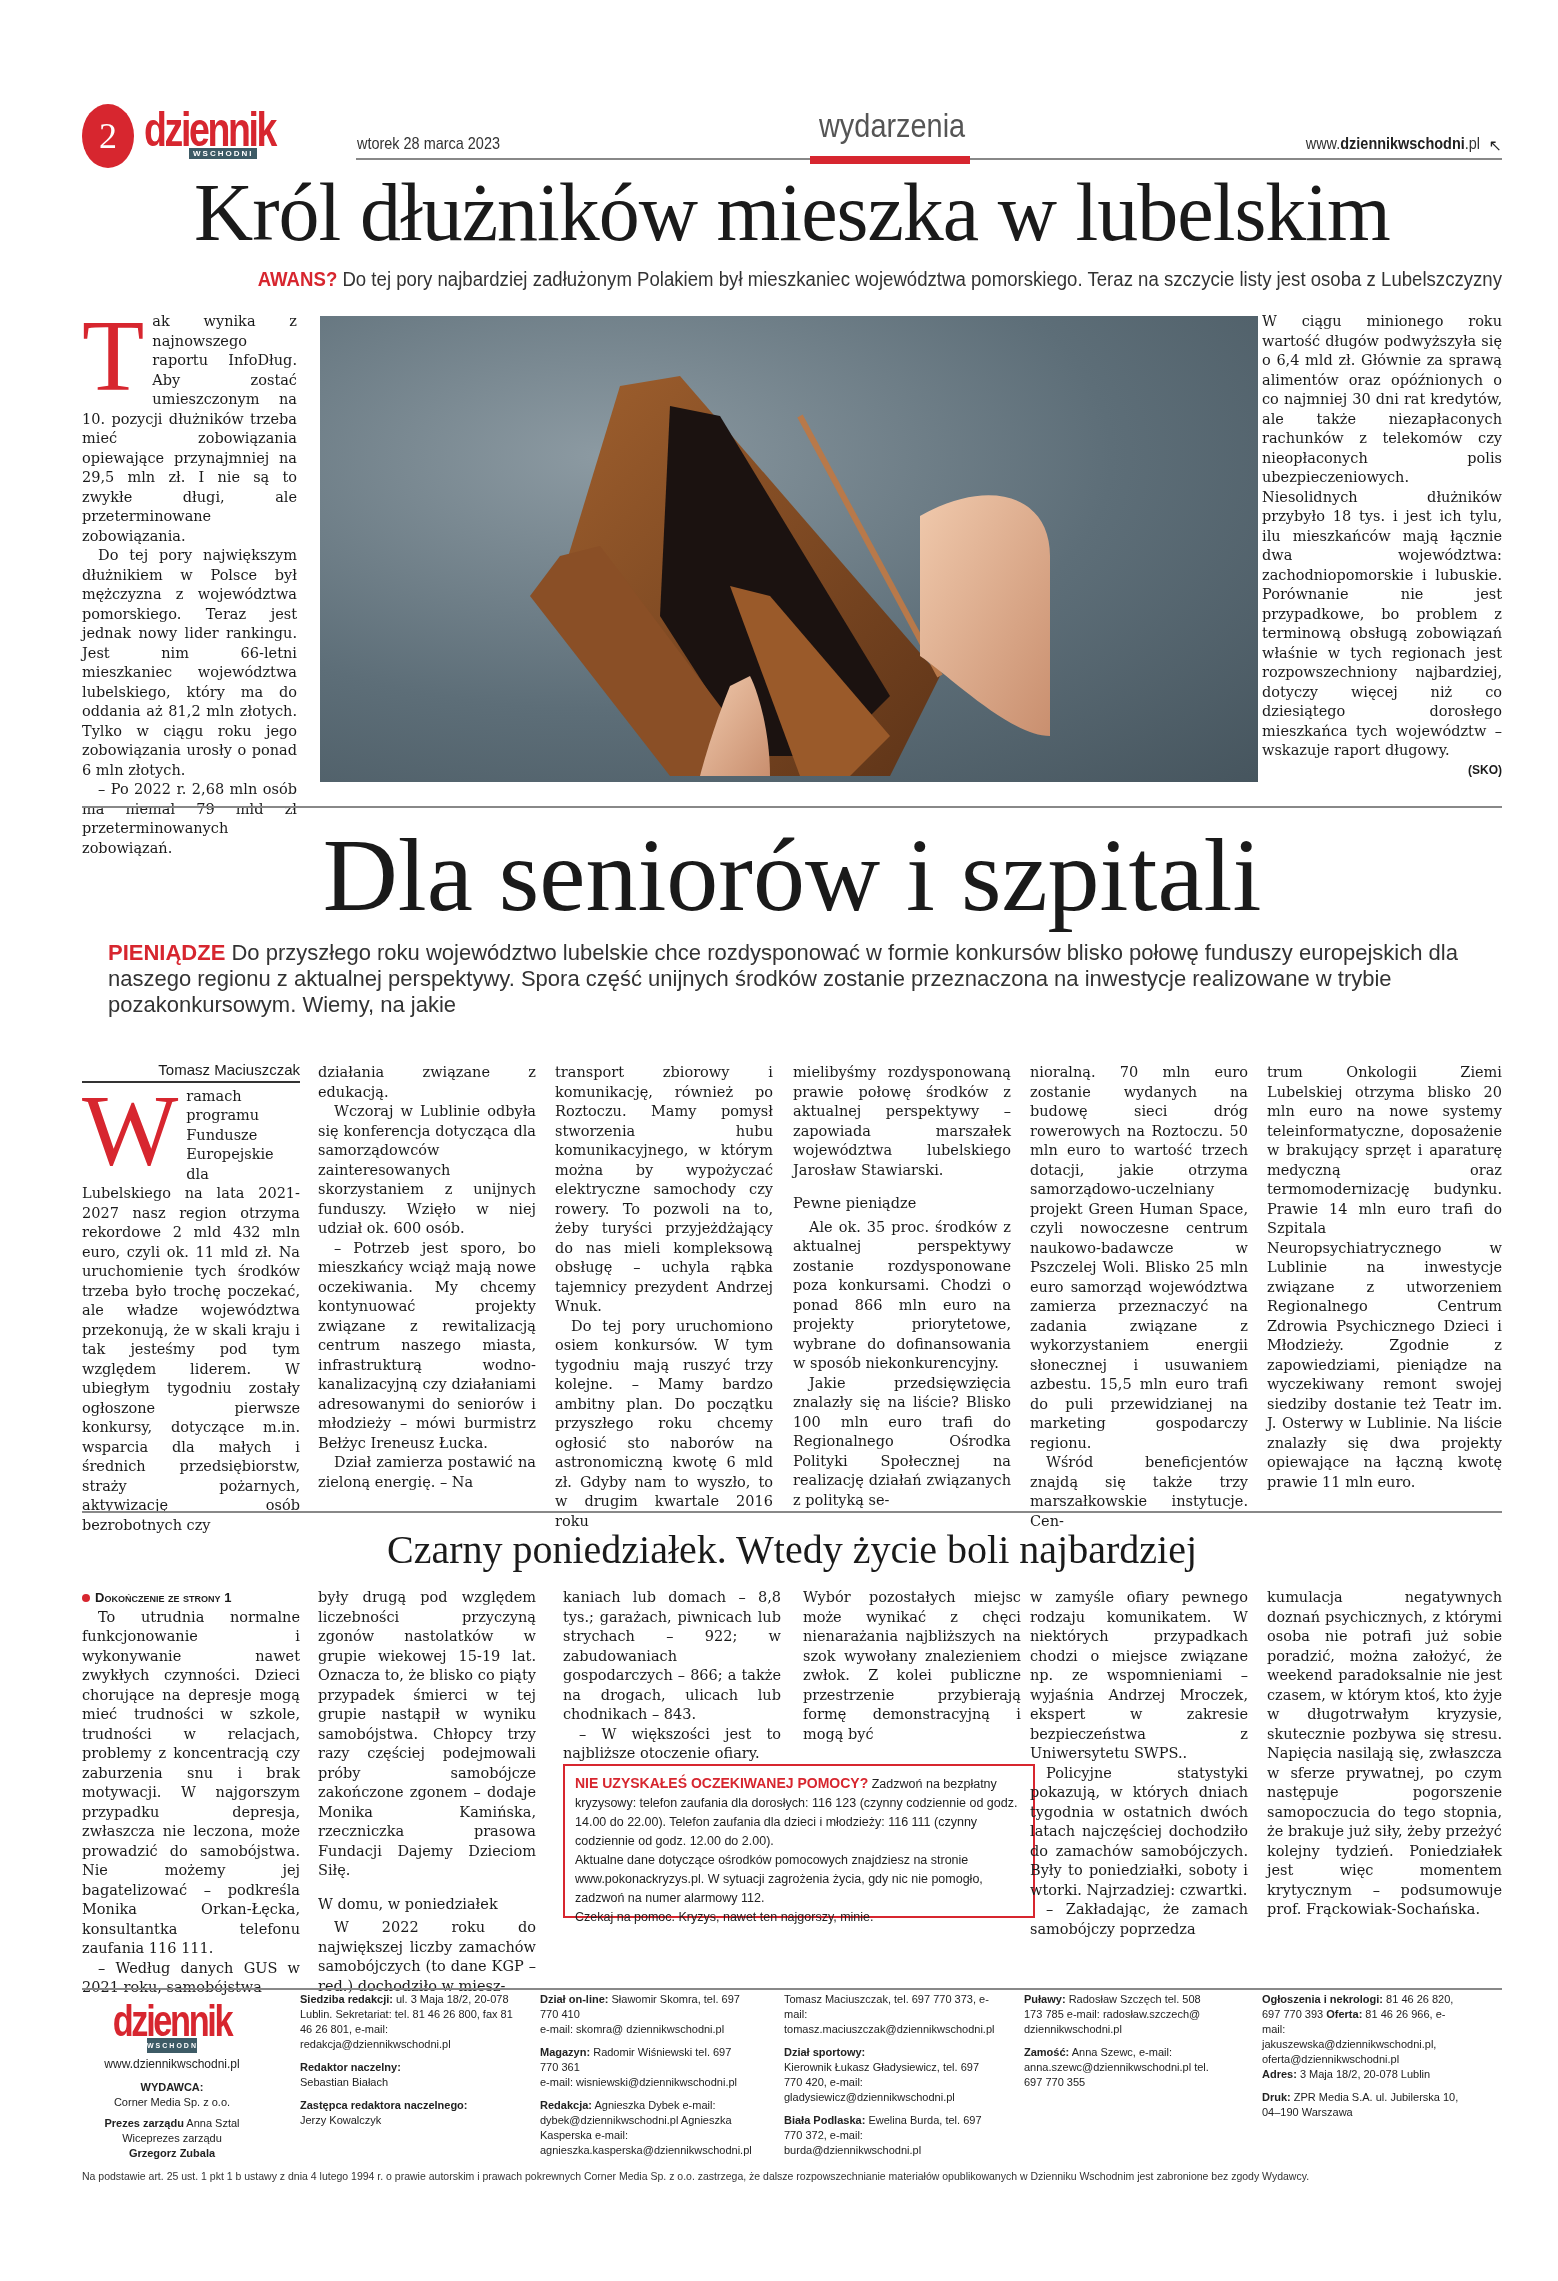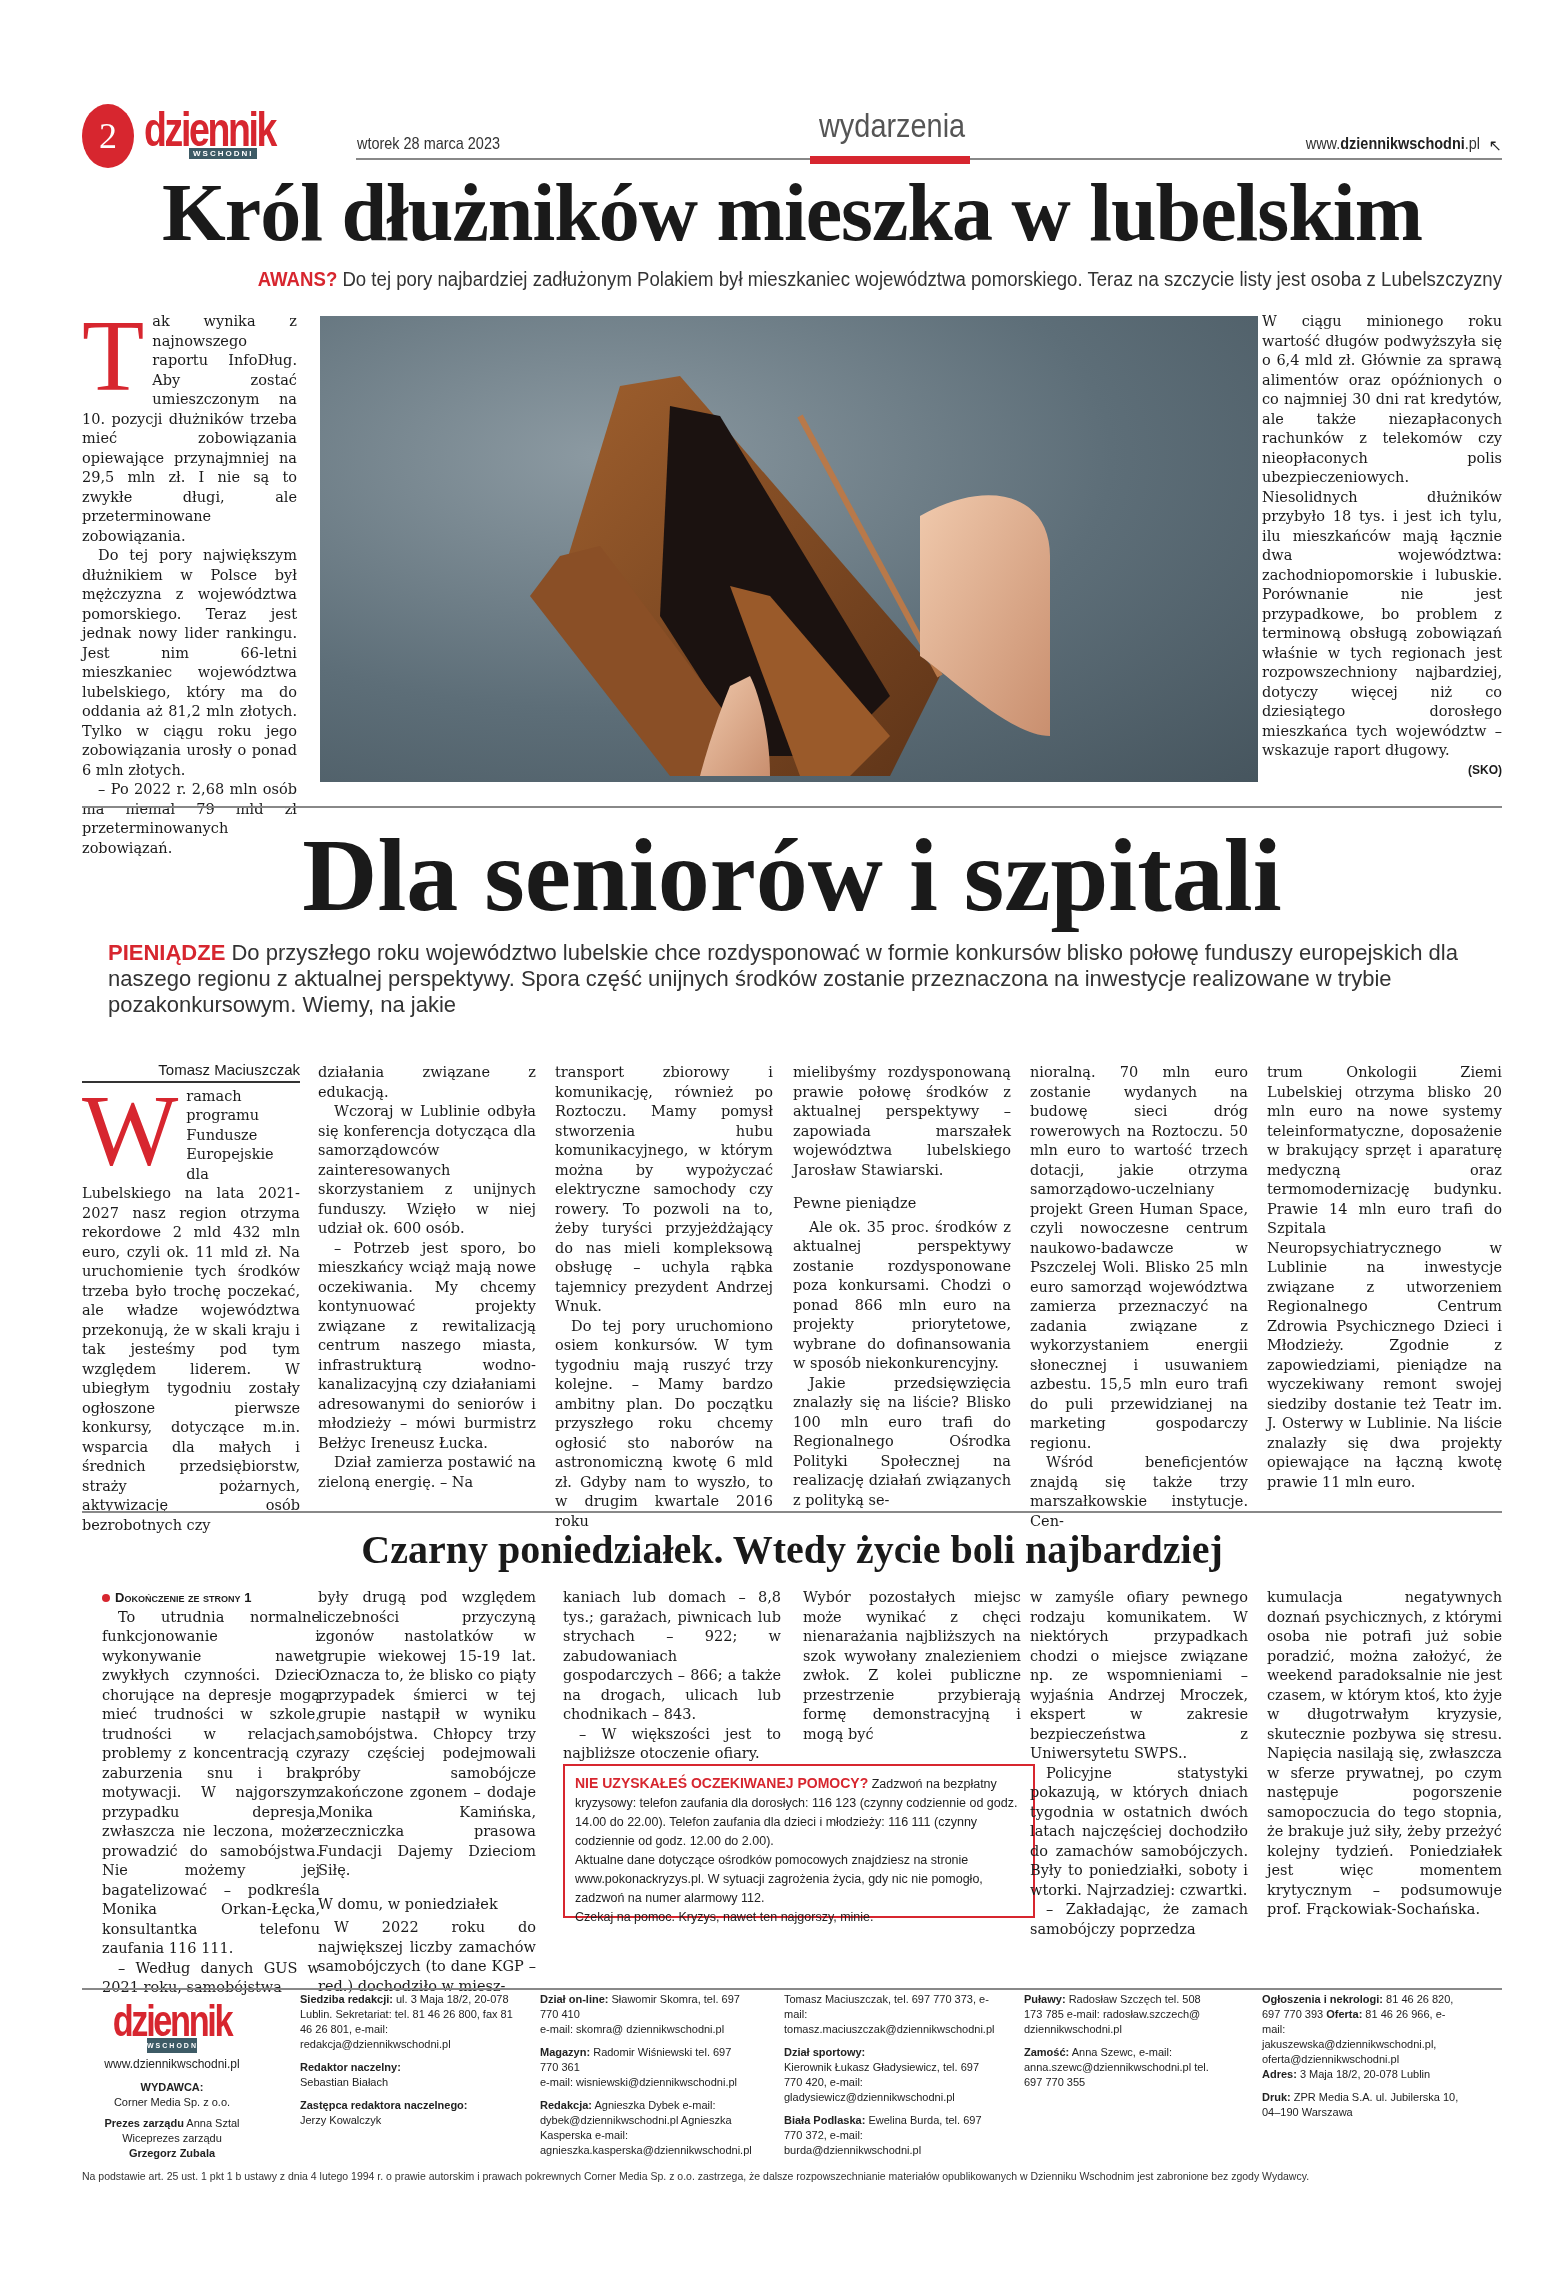--- a/index.html
+++ b/index.html
@@ -12,21 +12,21 @@
   .logo{position:absolute;left:62px;top:2px;font-family:"Liberation Sans",sans-serif;font-weight:bold;font-size:48px;letter-spacing:-3px;color:#d7262f;transform:scaleX(0.78);transform-origin:left;line-height:56px;}
   .logo-sub{position:absolute;left:107px;top:48px;background:#3d5b66;color:#fff;font-size:8px;letter-spacing:2px;padding:1px 4px;font-family:"Liberation Sans",sans-serif;font-weight:bold;}
   .date{position:absolute;left:275px;top:34px;font-size:17px;color:#333;transform:scaleX(0.85);transform-origin:left;}
   .mast-rule{position:absolute;left:274px;right:0;top:58px;height:2px;background:#888;}
   .section{position:absolute;left:737px;top:6px;font-size:34px;color:#555;transform:scaleX(0.85);transform-origin:left;}
   .section-bar{position:absolute;left:728px;top:56px;width:160px;height:8px;background:#d7262f;}
   .site{position:absolute;right:18px;top:34px;font-size:17px;color:#333;transform:scaleX(0.85);transform-origin:right;}
   .site b{color:#222;}
   .cursor-icon{position:absolute;right:0;top:36px;font-size:16px;color:#222;}
 
-  h1,h2,h3{margin:0;font-weight:bold;}
+  h1,h2,h3{margin:0;font-weight:normal;}
   .head1{position:absolute;left:82px;top:168px;width:1420px;text-align:center;font-family:"Liberation Serif",serif;font-size:82px;line-height:90px;letter-spacing:-1px;}
   .lead1{position:absolute;left:82px;top:268px;width:1420px;text-align:right;font-size:20px;color:#333;transform:scaleX(0.93);transform-origin:right;white-space:nowrap;}
   .kicker{color:#d7262f;font-weight:bold;}
 
   .col{position:absolute;font-family:"DejaVu Serif",serif;font-size:14.5px;line-height:19.5px;text-align:justify;hyphens:manual;}
   .col p{margin:0;text-indent:16px;}
   .col p.first{text-indent:0;}
   .dropcap{float:left;color:#d7262f;font-family:"Liberation Serif",serif;font-size:102px;line-height:80px;margin:4px 8px 0 0;}
 
   #photo{position:absolute;left:320px;top:316px;width:938px;height:466px;overflow:hidden;
@@ -144,21 +144,21 @@
   <div class="col" style="left:1267px;top:1063px;width:235px;">
     <p class="first">trum Onkologii Ziemi Lubelskiej otrzyma blisko 20 mln euro na nowe systemy teleinformatyczne, doposażenie w brakujący sprzęt i aparaturę medyczną oraz termomodernizację budynku. Prawie 14 mln euro trafi do Szpitala Neuropsychiatrycznego w Lublinie na inwestycje związane z utworzeniem Regionalnego Centrum Zdrowia Psychicznego Dzieci i Młodzieży. Zgodnie z zapowiedziami, pieniądze na wyczekiwany remont swojej siedziby dostanie też Teatr im. J. Osterwy w Lublinie. Na liście znalazły się dwa projekty opiewające na łączną kwotę prawie 11 mln euro.</p>
   </div>
 </article>
 
 <div class="rule" style="top:1511px;"></div>
 
 <article>
   <h2 class="head3">Czarny poniedziałek. Wtedy życie boli najbardziej</h2>
 
-  <div class="col" style="left:82px;top:1588px;width:218px;margin-left:20px;">
+  <div class="col" style="left:82px;top:1588px;width:218px;">
     <p class="cont"><span class="dot"></span><span style="font-variant:small-caps">Dokończenie ze strony 1</span></p>
     <p>To utrudnia normalne funkcjonowanie i wykonywanie nawet zwykłych czynności. Dzieci chorujące na depresje mogą mieć trudności w szkole, trudności w relacjach, problemy z koncentracją czy zaburzenia snu i brak motywacji. W najgorszym przypadku depresja, zwłaszcza nie leczona, może prowadzić do samobójstwa. Nie możemy jej bagatelizować – podkreśla Monika Orkan-Łęcka, konsultantka telefonu zaufania 116 111.</p>
     <p>– Według danych GUS w 2021 roku, samobójstwa</p>
   </div>
   <div class="col" style="left:318px;top:1588px;width:218px;">
     <p class="first">były drugą pod względem liczebności przyczyną zgonów nastolatków w grupie wiekowej 15-19 lat. Oznacza to, że blisko co piąty przypadek śmierci w tej grupie nastąpił w wyniku samobójstwa. Chłopcy trzy razy częściej podejmowali próby samobójcze zakończone zgonem – dodaje Monika Kamińska, rzeczniczka prasowa Fundacji Dajemy Dzieciom Siłę.</p>
     <div class="subhead">W domu, w poniedziałek</div>
     <p>W 2022 roku do największej liczby zamachów samobójczych (to dane KGP – red.) dochodziło w miesz-</p>
   </div>
   <div class="col" style="left:563px;top:1588px;width:218px;">

